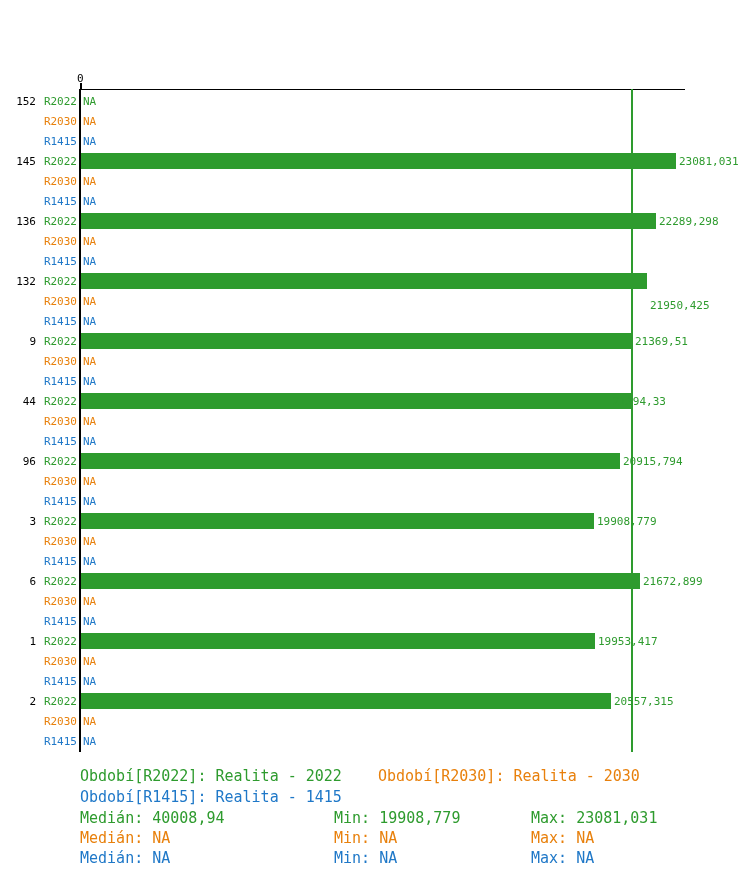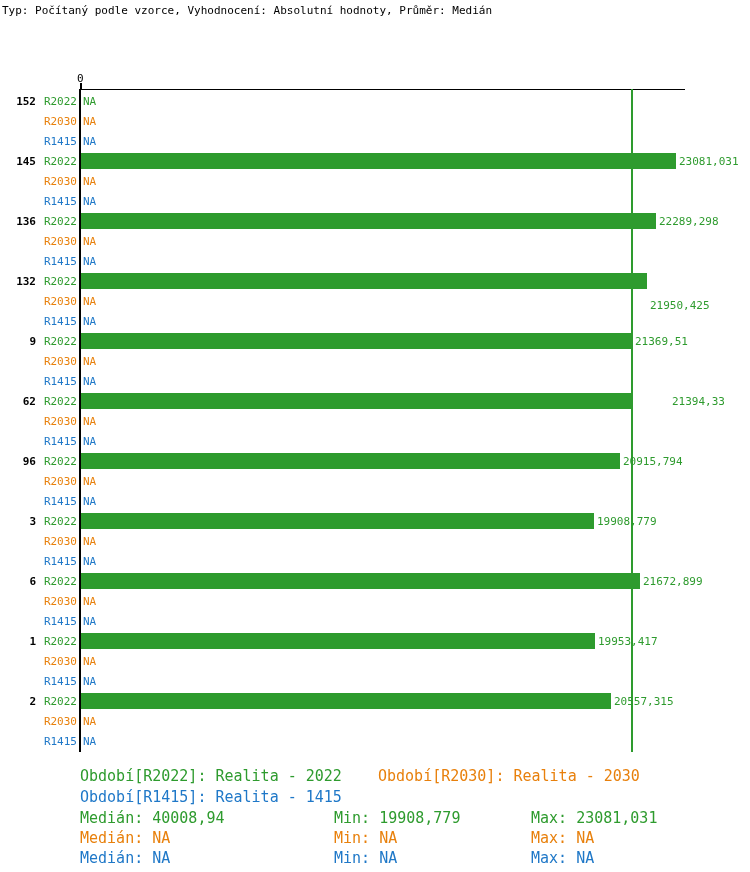--- a/index.html
+++ b/index.html
@@ -62,21 +62,21 @@
     background: #000000;
   }
   #median-vline {
     position: absolute;
     background: #2e9b2e;
   }
 
   .grp-label {
     position: absolute;
     font-size: 11px;
-    font-weight: bold;
+    font-weight: normal;
     color: #000000;
     text-align: right;
     white-space: pre;
   }
   .series-label {
     position: absolute;
     font-size: 11px;
     text-align: right;
     white-space: pre;
   }
@@ -104,21 +104,20 @@
   .foot-text {
     position: absolute;
     font-size: 15px;
     white-space: pre;
   }
 </style>
 </head>
 <body>
 
 <div id="title-block">
-  <div class="subtitle-line">Typ: Počítaný podle vzorce, Vyhodnocení: Absolutní hodnoty, Průměr: Medián</div>
 </div>
 
 <div id="plot">
   <div id="axis-zero-label" style="left: 77px; top: 72px;">0</div>
   <div id="axis-tick" style="left: 80px; top: 83px; width: 2px; height: 6px;"></div>
   <div id="axis-top-line" style="left: 81px; top: 89px; width: 604px; height: 1px;"></div>
   <div id="axis-vline" style="left: 79px; top: 89px; width: 2px; height: 663px;"></div>
   <div id="median-vline" style="left: 631.199px; top: 89px; width: 2px; height: 663px; background: rgb(46, 155, 46);"></div>
   <div id="rows-container">
       <div class="grp-label" style="left: 0px; width: 36px; top: 95px;">152</div>
@@ -153,24 +152,24 @@
       <div class="series-label c-blue" style="left: 40px; width: 37px; top: 315px;">R1415</div>
       <div class="na-text c-blue" style="left: 83px; top: 315px;">NA</div>
       <div class="grp-label" style="left: 0px; width: 36px; top: 335px;">9</div>
       <div class="series-label c-green" style="left: 40px; width: 37px; top: 335px;">R2022</div>
       <div class="bar" style="left: 81px; top: 333px; width: 551px; background: rgb(46, 155, 46);"></div>
       <div class="bar-value c-green" style="left: 635px; top: 335px;">21369,51</div>
       <div class="series-label c-orange" style="left: 40px; width: 37px; top: 355px;">R2030</div>
       <div class="na-text c-orange" style="left: 83px; top: 355px;">NA</div>
       <div class="series-label c-blue" style="left: 40px; width: 37px; top: 375px;">R1415</div>
       <div class="na-text c-blue" style="left: 83px; top: 375px;">NA</div>
-      <div class="grp-label" style="left: 0px; width: 36px; top: 395px;">62</div>
+      <div class="grp-label" style="left: 0px; width: 36px; top: 395px;">44</div>
       <div class="series-label c-green" style="left: 40px; width: 37px; top: 395px;">R2022</div>
       <div class="bar" style="left: 81px; top: 393px; width: 552px; background: rgb(46, 155, 46);"></div>
-      <div class="bar-value c-green" style="left: 672px; top: 395px;">21394,33</div>
+      <div class="bar-value c-green" style="left: 613px; top: 395px;">21394,33</div>
       <div class="series-label c-orange" style="left: 40px; width: 37px; top: 415px;">R2030</div>
       <div class="na-text c-orange" style="left: 83px; top: 415px;">NA</div>
       <div class="series-label c-blue" style="left: 40px; width: 37px; top: 435px;">R1415</div>
       <div class="na-text c-blue" style="left: 83px; top: 435px;">NA</div>
       <div class="grp-label" style="left: 0px; width: 36px; top: 455px;">96</div>
       <div class="series-label c-green" style="left: 40px; width: 37px; top: 455px;">R2022</div>
       <div class="bar" style="left: 81px; top: 453px; width: 539px; background: rgb(46, 155, 46);"></div>
       <div class="bar-value c-green" style="left: 623px; top: 455px;">20915,794</div>
       <div class="series-label c-orange" style="left: 40px; width: 37px; top: 475px;">R2030</div>
       <div class="na-text c-orange" style="left: 83px; top: 475px;">NA</div>

